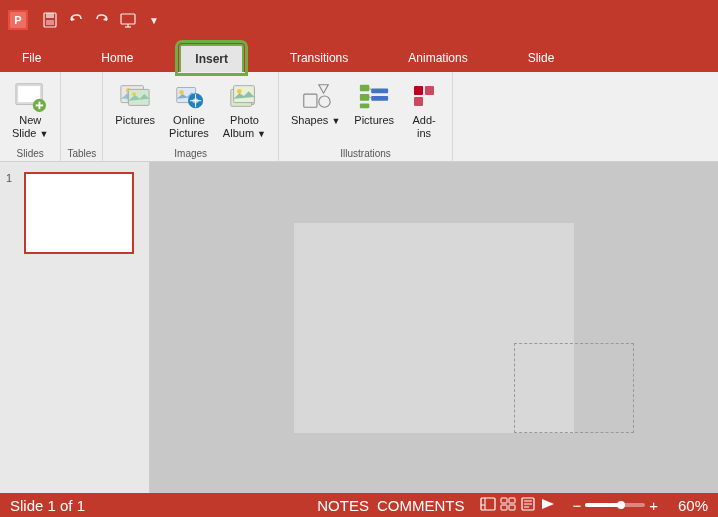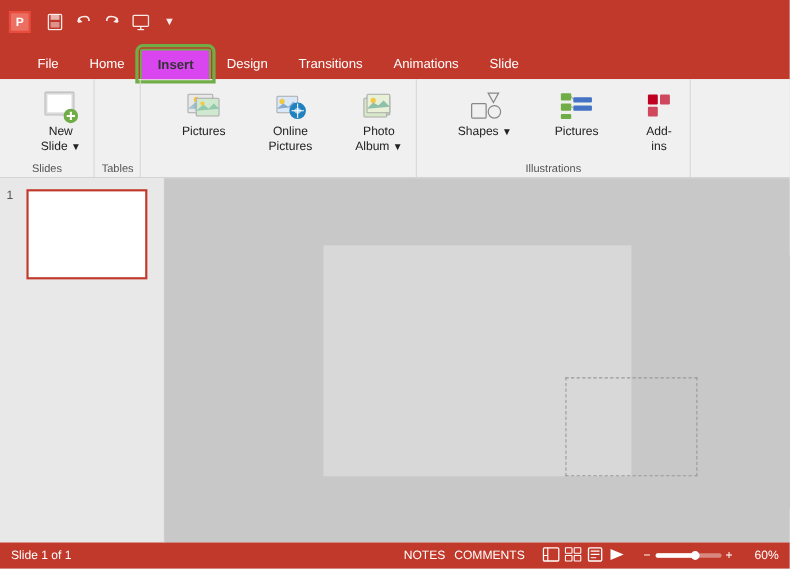--- a/index.html
+++ b/index.html
@@ -37,33 +37,34 @@
       cursor: pointer; opacity: 0.9;
     }
     .qa-dropdown { color: white; font-size: 10px; }
 
     
     .ribbon-tabs {
       height: 32px;
       background: #c0392b;
       display: flex;
       align-items: flex-end;
-      padding: 0 20px;
+      padding: 0 8px;
+      gap: 32px;
     }
     .ribbon-tab {
       padding: 6px 14px 6px 14px;
       color: white;
       font-size: 12px;
       cursor: pointer;
       height: 28px;
       display: flex; align-items: center;
       border-radius: 3px 3px 0 0;
     }
     .ribbon-tab.active {
-      background: #d946ef;
+      background: #e5e5e5;
       color: #333;
       border: 2px solid #70ad47;
       border-bottom: none;
       margin-bottom: 0;
       font-weight: 600;
     }
 
     
     .ribbon {
       height: 90px;
@@ -99,21 +100,20 @@
     .ribbon-btn-large {
       display: flex;
       flex-direction: column;
       align-items: center;
       justify-content: flex-start;
       padding: 4px 6px 2px 6px;
       cursor: pointer;
       border-radius: 3px;
       min-width: 44px;
       height: 66px;
-      margin-left: 25px;
     }
     .ribbon-btn-large .btn-icon {
       width: 32px; height: 32px;
       display: flex; align-items: center; justify-content: center;
       margin-bottom: 2px;
     }
     .ribbon-btn-large .btn-label {
       font-size: 11px;
       color: #222;
       text-align: center;
@@ -128,21 +128,21 @@
     }
 
     
     .status-bar {
       height: 24px;
       background: #c0392b;
       display: flex;
       align-items: center;
       padding: 0 10px;
       color: white;
-      font-size: 11px;
+      font-size: 15px;
     }
 
     
     .slides-panel {
       width: 150px;
       background: #e8e8e8;
       border-right: 1px solid #ccc;
       padding: 10px 6px;
       overflow-y: auto;
     }
@@ -231,21 +231,20 @@
       </svg>
     </div>
     <div class="qa-btn qa-dropdown">▼</div>
   </div>
 </div>
 
 <div class="ribbon-tabs">
   <div class="ribbon-tab">File</div>
   <div class="ribbon-tab">Home</div>
   <div class="ribbon-tab active tab-highlight">Insert</div>
-  <div class="ribbon-tab">Design</div>
   <div class="ribbon-tab">Transitions</div>
   <div class="ribbon-tab">Animations</div>
   <div class="ribbon-tab">Slide</div>
 </div>
 
 <div class="ribbon">
 
   <div class="ribbon-group">
     <div class="ribbon-group-content">
       <div class="ribbon-btn-large">
@@ -309,20 +308,21 @@
             <rect x="6" y="6" width="22" height="18" rx="1" fill="#c8d8b8" stroke="#aaa" stroke-width="1"></rect>
             <rect x="3" y="8" width="22" height="18" rx="1" fill="#d8e8c8" stroke="#aaa" stroke-width="1"></rect>
             <rect x="6" y="4" width="22" height="18" rx="1" fill="#e8f0d8" stroke="#aaa" stroke-width="1"></rect>
             <circle cx="12" cy="10" r="2.5" fill="#f5c842"></circle>
             <polyline points="6,18 12,12 17,15 22,10 28,16" fill="#6a9" stroke="none" opacity="0.7"></polyline>
           </svg>
         </div>
         <div class="btn-label">Photo<br>Album <span style="font-size:9px">▼</span></div>
       </div>
     </div>
+    <div class="ribbon-group-label">Images</div>
   </div>
 
   <div class="ribbon-group">
     <div class="ribbon-group-content">
 
       <div class="ribbon-btn-large">
         <div class="btn-icon">
           <svg width="34" height="32" viewBox="0 0 34 32">
             <rect x="4" y="14" width="14" height="14" rx="1" fill="#f0f0f0" stroke="#888" stroke-width="1.2"></rect>
             <polygon points="20,4 30,4 25,13" fill="#f0f0f0" stroke="#888" stroke-width="1.2"></polygon>

